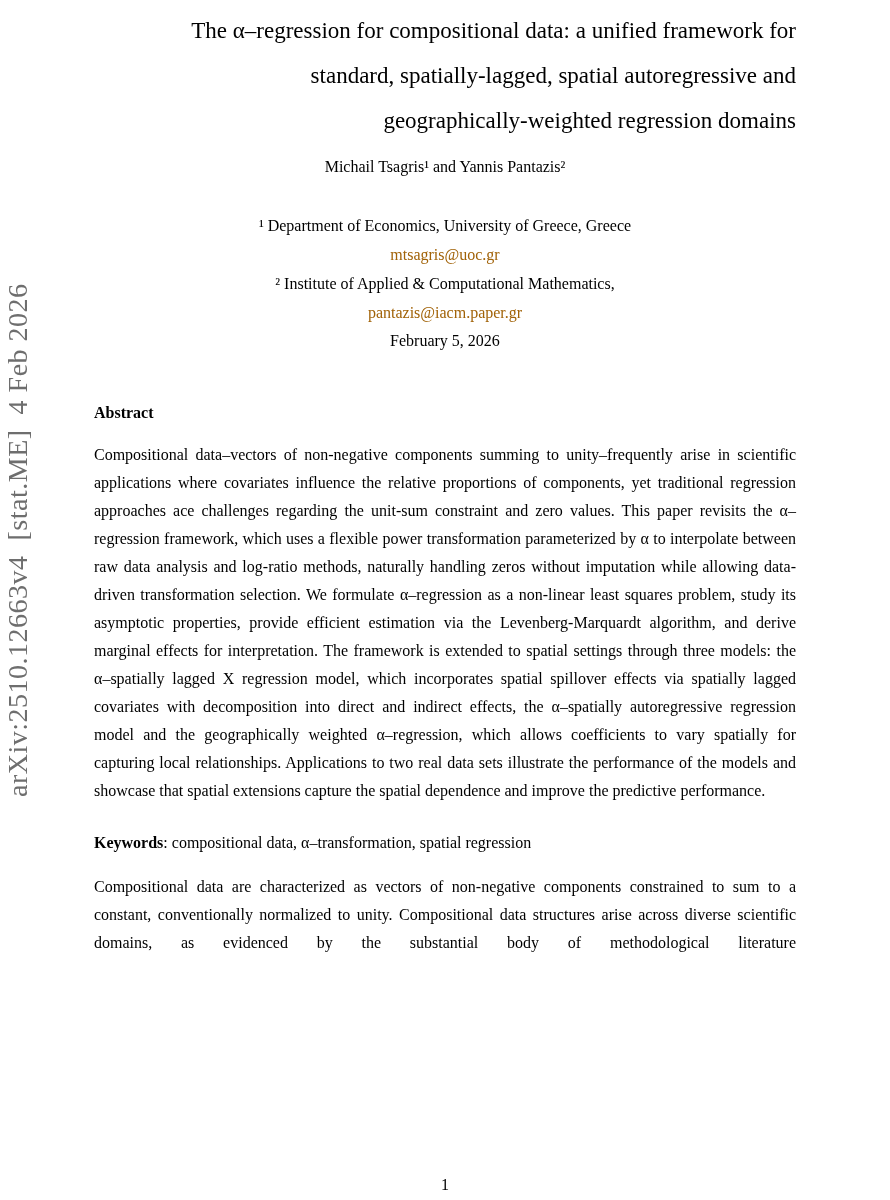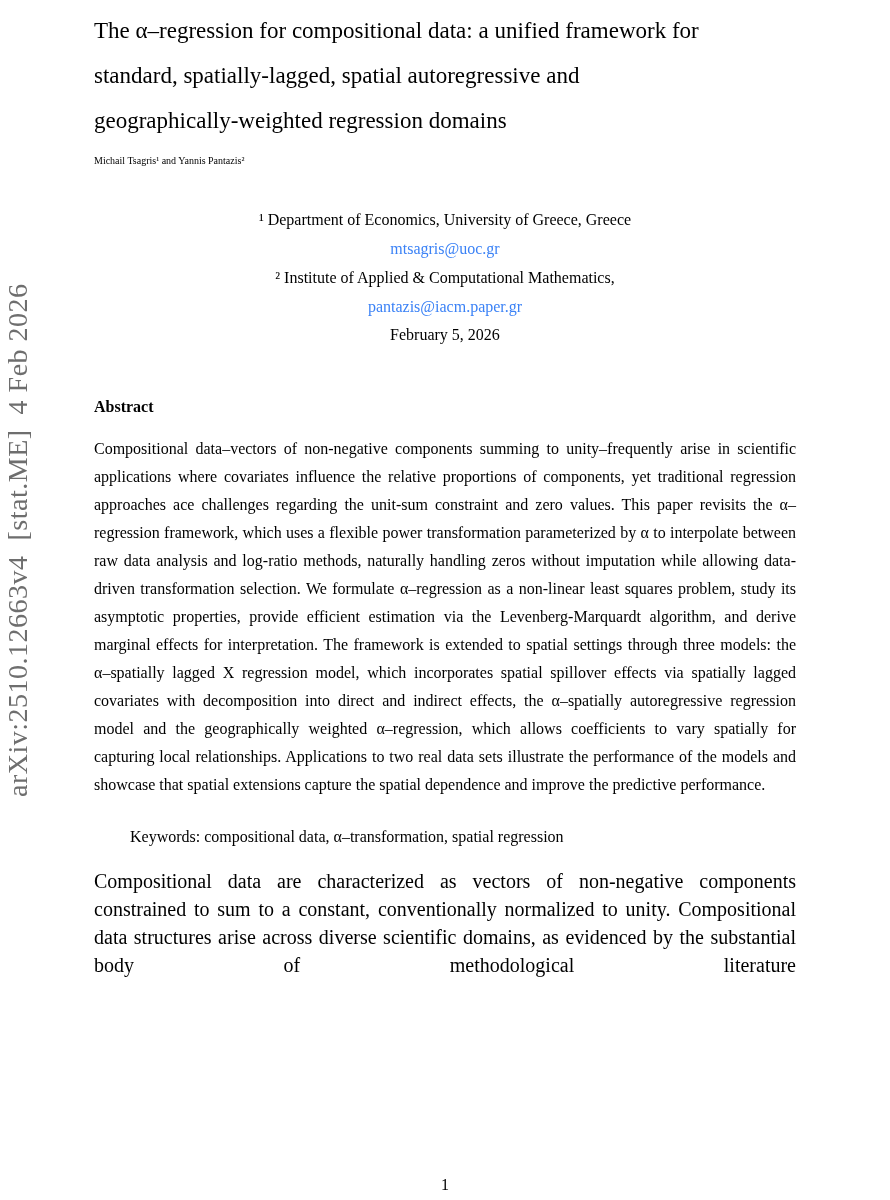--- a/index.html
+++ b/index.html
@@ -21,46 +21,46 @@
     transform: rotate(180deg);
     font-size: 28px;
     color: #6e6e6e;
     text-align: center;
     white-space: pre;
     letter-spacing: 0.5px;
   }
 
   .content { position: absolute; left: 94px; top: 0; width: 702px; }
 
-  .title-block { margin-top: 8px; text-align: left; font-size: 23px; line-height: 45px; }
+  .title-block { margin-top: 8px; text-align: right; font-size: 23px; line-height: 45px; }
 
-  .authors-line { margin-top: 4px; font-size: 10px; line-height: 28px; }
+  .authors-line { margin-top: 10px; text-align: center; font-size: 16px; line-height: 28px; }
 
   .affil-block { margin-top: 30px; text-align: center; font-size: 16px; line-height: 29px; }
-  .email-link { color: #3b82f6; text-decoration: none; cursor: pointer; }
+  .email-link { color: #a16207; text-decoration: none; cursor: pointer; }
 
   .date-line { text-align: center; font-size: 16px; line-height: 28px; }
 
   .abstract-heading { margin-top: 44px; text-align: left; font-size: 16px; line-height: 28px; font-weight: bold; }
 
   .abstract-text {
     margin-top: 14px;
     font-size: 16px; line-height: 28px;
     text-align: justify;
   }
 
   .keywords-line { margin-top: 24px; font-size: 16px; line-height: 28px; }
-  .keywords-label { font-weight: normal; margin-left: 36px; }
+  .keywords-label { font-weight: bold; }
 
   .section-heading { margin-top: 34px; font-size: 21px; font-weight: bold; line-height: 30px; }
   .section-number { margin-right: 18px; }
 
   .intro-paragraph {
     margin-top: 16px;
-    font-size: 20px; line-height: 28px;
+    font-size: 16px; line-height: 28px;
     text-align: justify;
     text-align-last: justify;
   }
 
   .page-number {
     position: absolute;
     bottom: 6px; left: 94px; width: 702px;
     text-align: center;
     font-size: 16px;
   }

